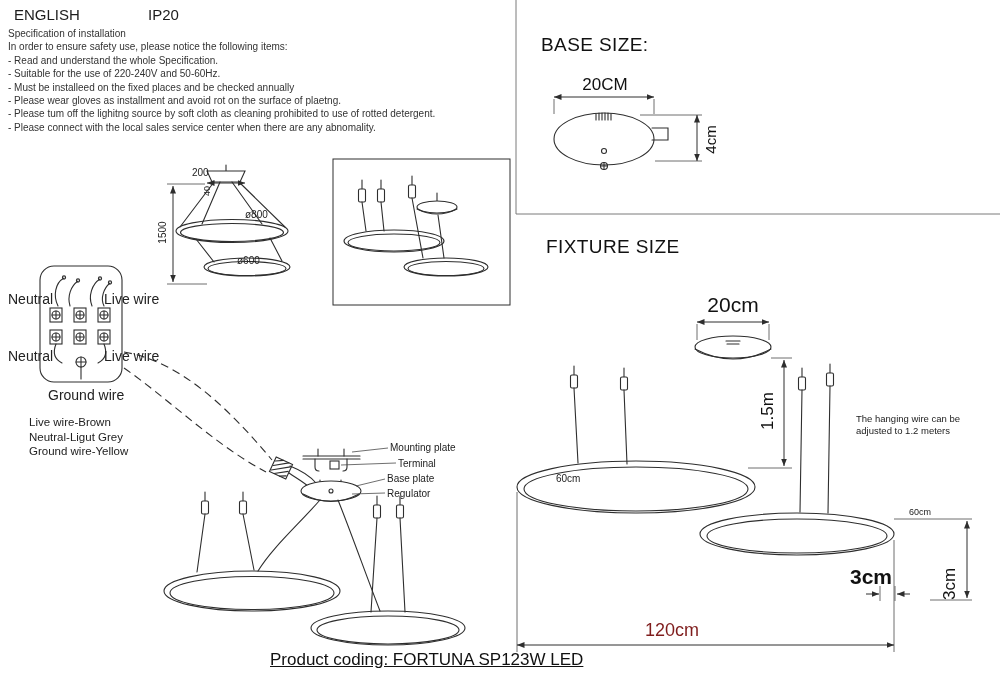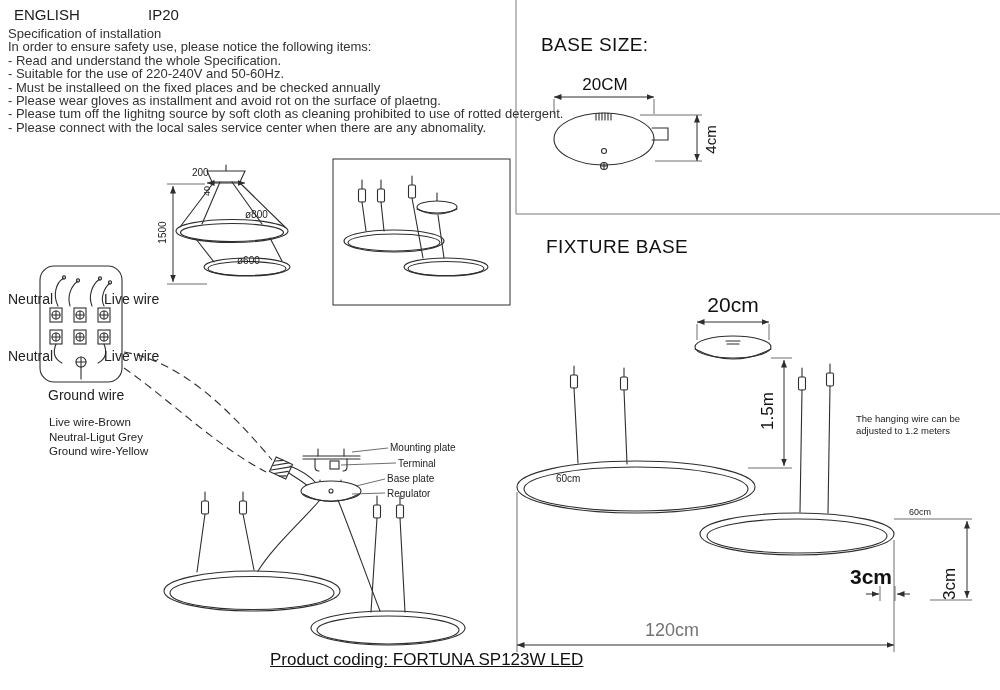--- a/index.html
+++ b/index.html
@@ -3,26 +3,26 @@
 <meta charset="utf-8">
 <style>
   * { margin:0; padding:0; box-sizing:border-box; }
   html,body { background:#ffffff; }
   body { font-family:"Liberation Sans", sans-serif; color:#222; }
   .page { position:relative; width:1000px; height:690px; background:#fff; overflow:hidden; }
   .abs { position:absolute; white-space:nowrap; }
   .rot { transform:rotate(-90deg); }
   .h-main { font-size:15px; color:#1c1c1c; }
   .sec-title { font-size:19px; color:#111; letter-spacing:.4px; }
-  .spec-line { font-size:13px; line-height:13.4px; color:#333; }
+  .spec-line { font-size:10px; line-height:13.4px; color:#333; }
   .legend-line { font-size:11.5px; line-height:14.5px; color:#222; }
   .lbl-sm { font-size:10px; color:#222; }
   .lbl-xs { font-size:9px; color:#222; }
   .lbl-md { font-size:14px; color:#222; }
-  .dim-lg { font-size:18px; color:#737373; }
+  .dim-lg { font-size:18px; color:#7f1d1d; }
   .dim-xl { font-size:21px; color:#111; }
   .dim-med { font-size:17px; color:#111; }
   .dim-cm { font-size:15px; color:#111; }
   .note { font-size:9.5px; line-height:11.5px; color:#222; white-space:normal; width:112px;margin-top:9px; }
   .footer-txt { font-size:17px; color:#111;text-decoration:underline; }
   svg .art  { stroke:#2e2e2e; stroke-width:1.1; fill:none; stroke-linecap:round; }
   svg .artf { stroke:#2e2e2e; stroke-width:1.1; fill:#fff; }
   svg .dim  { stroke:#2e2e2e; stroke-width:1; fill:none; }
   svg .thin { stroke:#4a4a4a; stroke-width:.8; fill:none; }
   svg .dash { stroke:#2e2e2e; stroke-width:1.1; fill:none; stroke-dasharray:8 5; }
@@ -263,42 +263,42 @@
     <div class="spec-line">- Must be installeed on the fixed places and be checked annually</div>
     <div class="spec-line">- Please wear gloves as installment and avoid rot on the surface of plaetng.</div>
     <div class="spec-line">- Please tum off the lighitng source by soft cloth as cleaning prohibited to use of rotted detergent.</div>
     <div class="spec-line">- Please connect with the local sales service center when there are any abnomality.</div>
   </div>
 
   <div class="abs sec-title" style="left:541px;top:34px">BASE SIZE:</div>
   <div class="abs dim-med" style="left:579px;top:75px;width:52px;text-align:center">20CM</div>
   <div class="abs dim-cm rot" style="left:696px;top:131px">4cm</div>
 
-  <div class="abs sec-title" style="left:546px;top:236px">FIXTURE BASE</div>
+  <div class="abs sec-title" style="left:546px;top:236px">FIXTURE SIZE</div>
   <div class="abs dim-xl" style="left:700px;top:293px;width:66px;text-align:center">20cm</div>
   <div class="abs dim-med rot" style="left:749px;top:401px">1.5m</div>
   <div class="abs lbl-sm" style="left:556px;top:473px">60cm</div>
   <div class="abs lbl-xs" style="left:909px;top:507px">60cm</div>
   <div class="abs note" style="left:856px;top:404px">The hanging wire can be adjusted to 1.2 meters</div>
   <div class="abs dim-xl" style="left:850px;top:565px;font-weight:bold">3cm</div>
   <div class="abs dim-med rot" style="left:934px;top:574px">3cm</div>
   <div class="abs dim-lg" style="left:645px;top:620px">120cm</div>
 
   <div class="abs lbl-sm" style="left:192px;top:167px">200</div>
   <div class="abs lbl-xs rot" style="left:202px;top:186px">40</div>
   <div class="abs lbl-sm rot" style="left:151px;top:227px">1500</div>
   <div class="abs lbl-sm" style="left:245px;top:209px">ø800</div>
   <div class="abs lbl-sm" style="left:237px;top:255px">ø600</div>
 
   <div class="abs lbl-md" style="left:8px;top:291px">Neutral</div>
   <div class="abs lbl-md" style="left:104px;top:291px">Live wire</div>
   <div class="abs lbl-md" style="left:8px;top:348px">Neutral</div>
   <div class="abs lbl-md" style="left:104px;top:348px">Live wire</div>
   <div class="abs lbl-md" style="left:48px;top:387px">Ground wire</div>
-  <div class="abs" style="left:49px;top:415px">
+  <div class="abs" style="left:29px;top:415px">
     <div class="legend-line">Live wire-Brown</div>
     <div class="legend-line">Neutral-Ligut Grey</div>
     <div class="legend-line">Ground wire-Yellow</div>
   </div>
 
   <div class="abs lbl-sm" style="left:390px;top:442px">Mounting plate</div>
   <div class="abs lbl-sm" style="left:398px;top:458px">Terminal</div>
   <div class="abs lbl-sm" style="left:387px;top:473px">Base plate</div>
   <div class="abs lbl-sm" style="left:387px;top:488px">Regulator</div>
 

